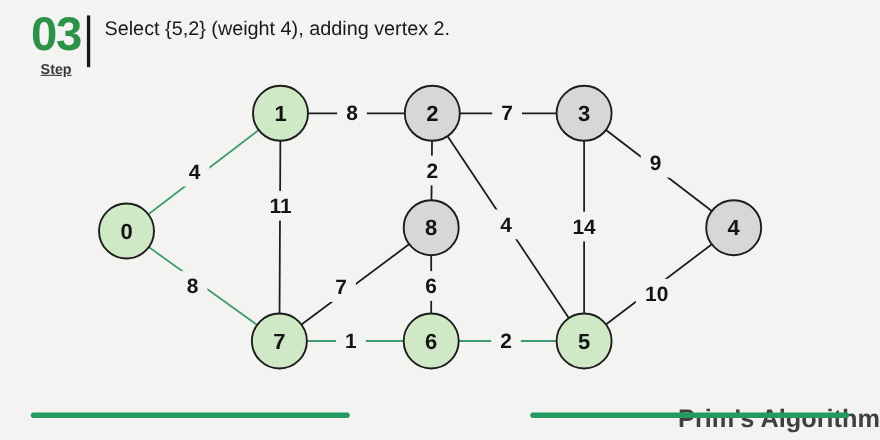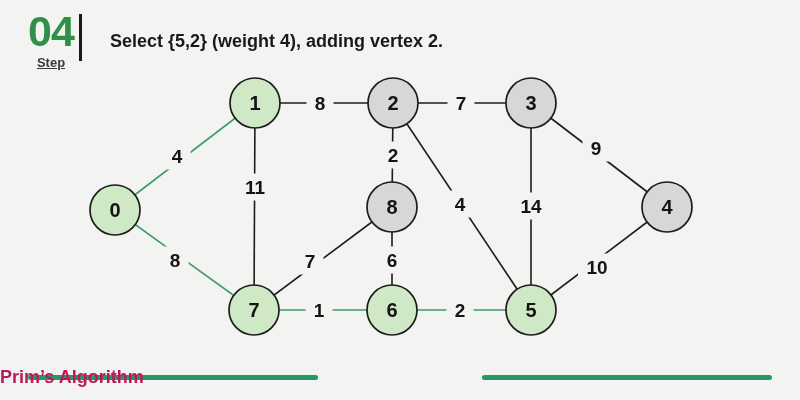--- a/index.html
+++ b/index.html
@@ -18,49 +18,48 @@
     font-size:43px;font-weight:800;letter-spacing:-1px;line-height:1;color:var(--accent);
   }
   .step-label{
     position:absolute;left:22px;top:55px;width:58px;text-align:center;
     font-size:13px;font-weight:700;color:#3a3a3a;text-decoration:underline;
   }
   .header-divider{
     position:absolute;left:79px;top:14px;width:3px;height:47px;background:var(--ink);
   }
   .step-title{
-    position:absolute;left:95px;top:31px;font-size:18px;font-weight:700;color:var(--ink);
+    position:absolute;left:95px;top:16px;font-size:18px;font-weight:400;color:var(--ink);
     white-space:nowrap;
-    margin-left:15px;
   }
   .graph-canvas{position:absolute;left:0;top:0;}
   .edge-label-text{
     font-family:"Liberation Sans","DejaVu Sans",sans-serif;
     font-size:19px;font-weight:700;fill:#141414;text-anchor:middle;
   }
   .node-label{
     font-family:"Liberation Sans","DejaVu Sans",sans-serif;
     font-size:20px;font-weight:700;fill:#141414;text-anchor:middle;
   }
   .footer-rule{
     position:absolute;top:375px;width:290px;height:5px;border-radius:3px;background:var(--rule);
   }
   .footer-rule-left{left:28px;}
   .footer-rule-right{left:482px;}
   .footer-title{
-    position:absolute;top:367px;left:0;width:100%;text-align:left;
-    font-size:18px;font-weight:700;color:#be185d;
+    position:absolute;top:367px;left:0;width:100%;text-align:right;
+    font-size:23px;font-weight:700;color:#404040;
   }
 </style>
 </head>
 <body>
 
 <div class="stage">
 
-  <div class="step-number">04</div>
+  <div class="step-number">03</div>
   <div class="step-label">Step</div>
   <div class="header-divider"></div>
   <div class="step-title">Select {5,2} (weight 4), adding vertex 2.</div>
 
   <svg class="graph-canvas" width="800" height="400" viewBox="0 0 800 400">
       <line x1="115" y1="210" x2="255" y2="103" stroke="#3f9b6e" stroke-width="1.6"></line>
       <line x1="115" y1="210" x2="254" y2="310" stroke="#3f9b6e" stroke-width="1.6"></line>
       <line x1="255" y1="103" x2="393" y2="103" stroke="#1c1c1c" stroke-width="1.6"></line>
       <line x1="393" y1="103" x2="531" y2="103" stroke="#1c1c1c" stroke-width="1.6"></line>
       <line x1="531" y1="103" x2="667" y2="207" stroke="#1c1c1c" stroke-width="1.6"></line>

